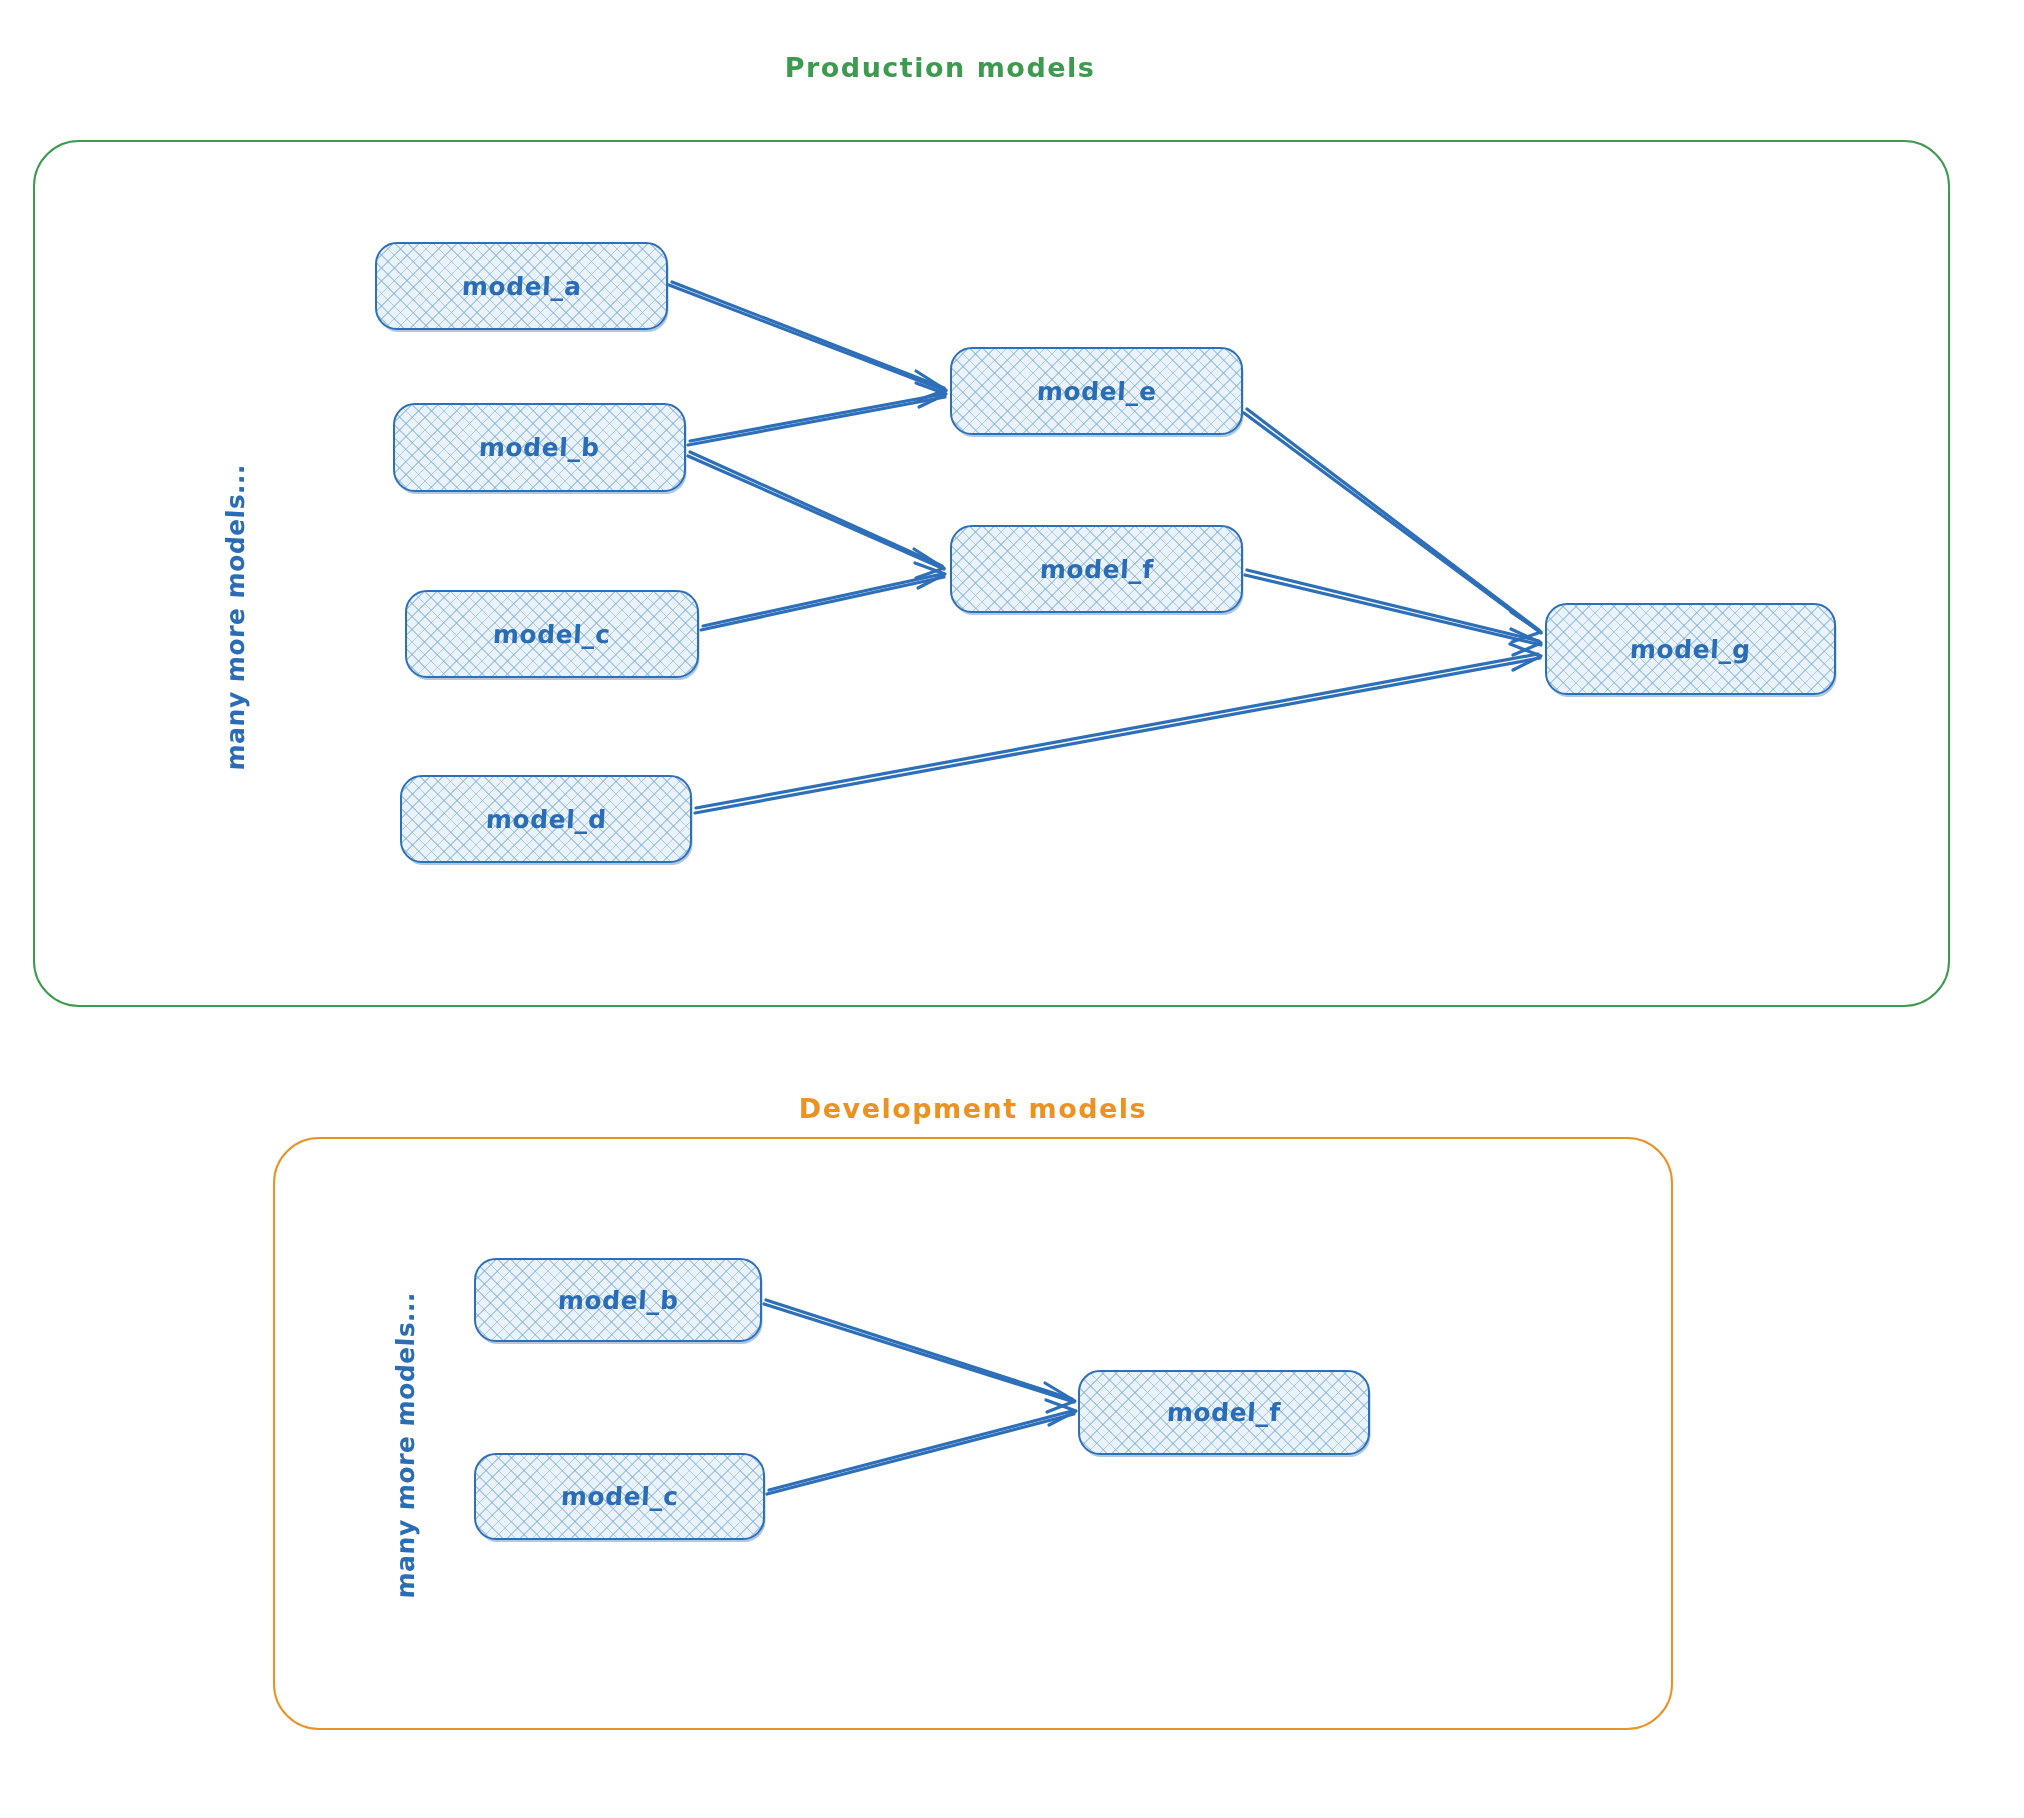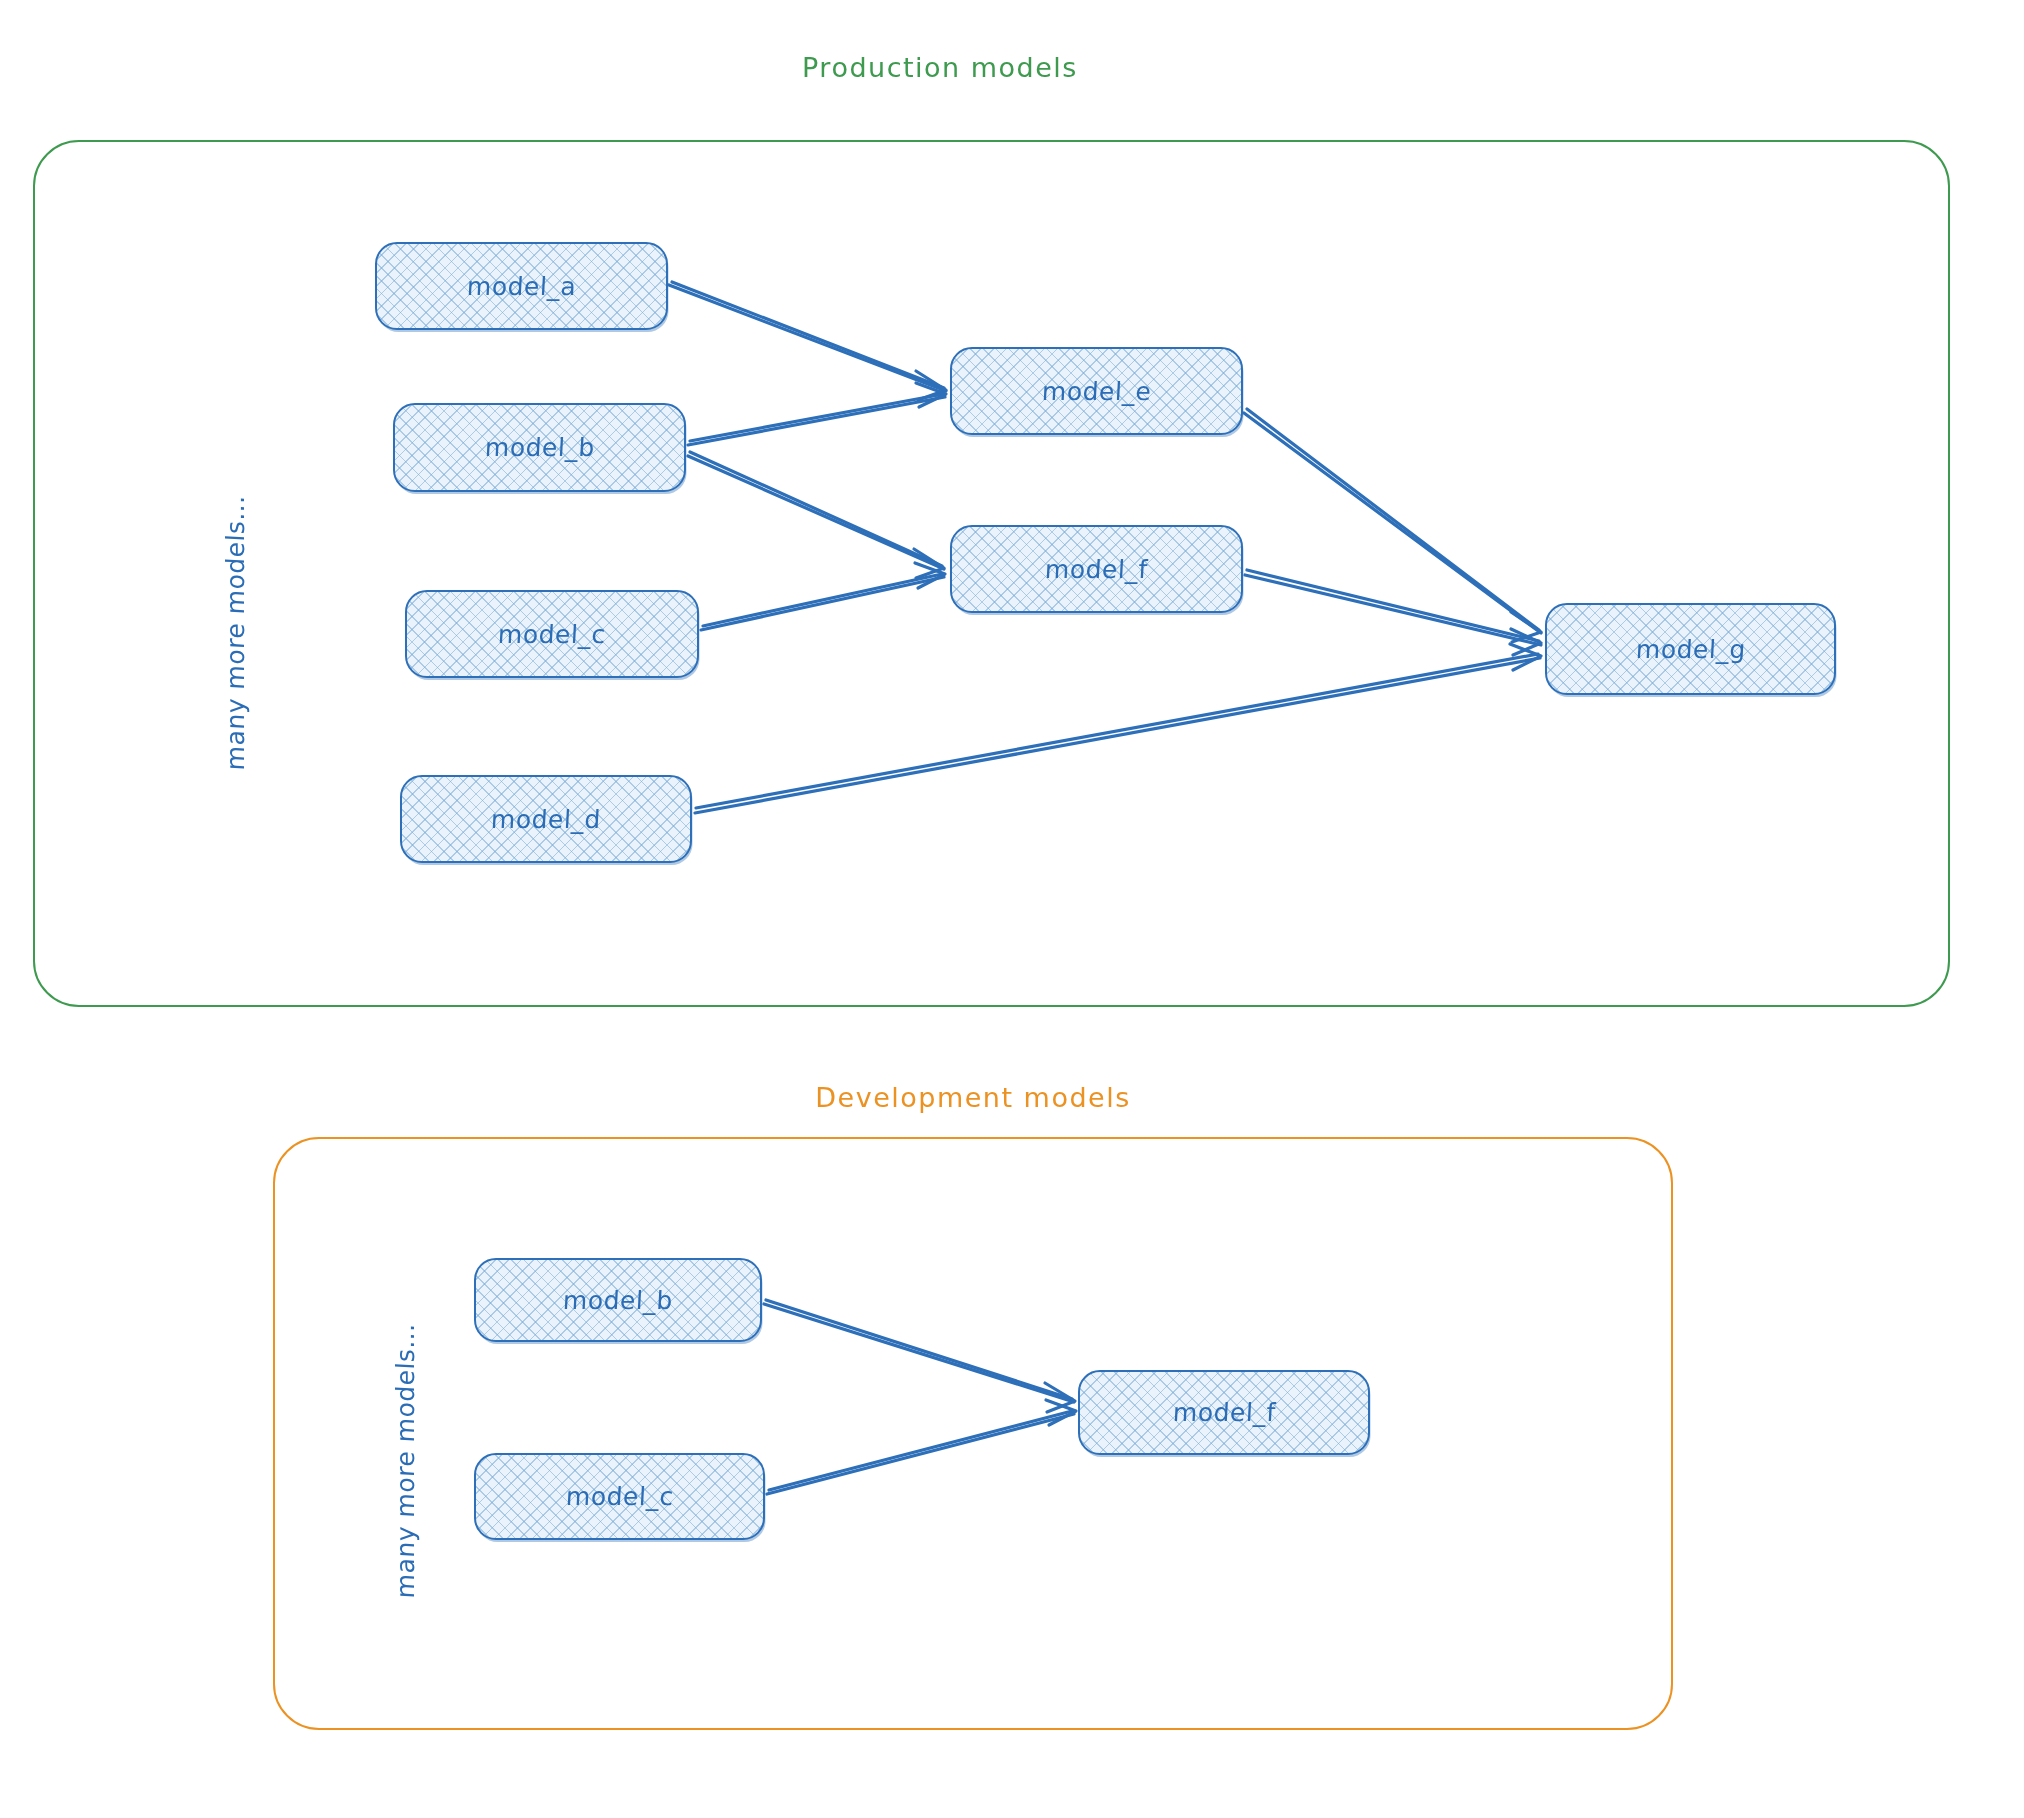--- a/index.html
+++ b/index.html
@@ -9,20 +9,21 @@
   }
   body {
     font-family: "DejaVu Sans", sans-serif;
   }
   #canvas {
     position: relative;
     width: 2024px;
     height: 1818px;
     background: #ffffff;
     overflow: hidden;
+    font-weight: bold;
   }
   .group-title {
     position: absolute;
     font-family: "DejaVu Sans", sans-serif;
     font-size: 27px;
     letter-spacing: 1.5px;
     white-space: nowrap;
     transform: translateX(-50%);
   }
   .group-box {
@@ -31,21 +32,21 @@
     border-radius: 46px;
     background: transparent;
   }
   .group-prod {
     border: 2.5px solid #3d9a4e;
   }
   .group-dev {
     border: 2.5px solid #eb9223;
   }
   .title-prod { color: #3d9a4e; }
-  .title-dev  { color: #eb9223; }
+  .title-dev  { color: #eb9223; margin-top: 11px; }
 
   .node {
     position: absolute;
     box-sizing: border-box;
     border: 2.5px solid #2d6fb8;
     border-radius: 22px;
     background-color: #eaf3fb;
     background-image:
       repeating-linear-gradient(45deg,  rgba(120,170,215,0.55) 0px, rgba(120,170,215,0.55) 1.2px, rgba(255,255,255,0) 1.2px, rgba(255,255,255,0) 9px),
       repeating-linear-gradient(-45deg, rgba(120,170,215,0.55) 0px, rgba(120,170,215,0.55) 1.2px, rgba(255,255,255,0) 1.2px, rgba(255,255,255,0) 9px);

